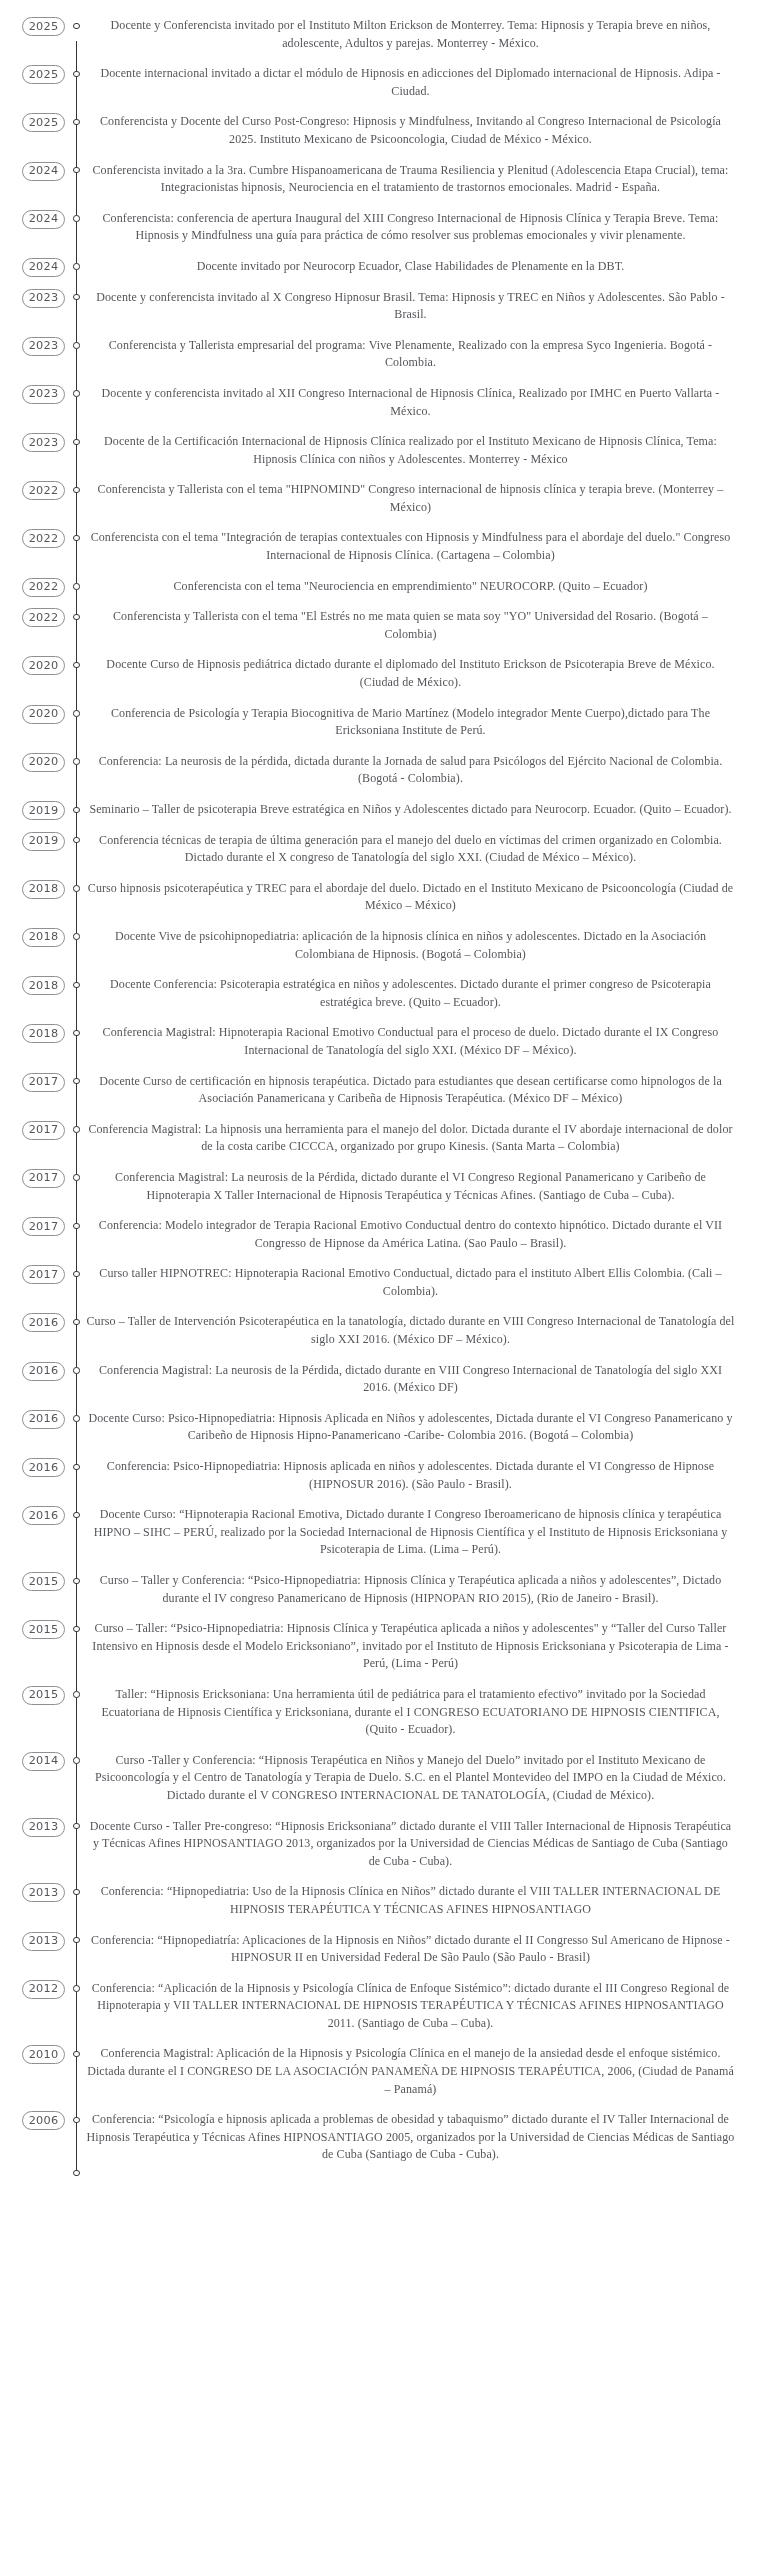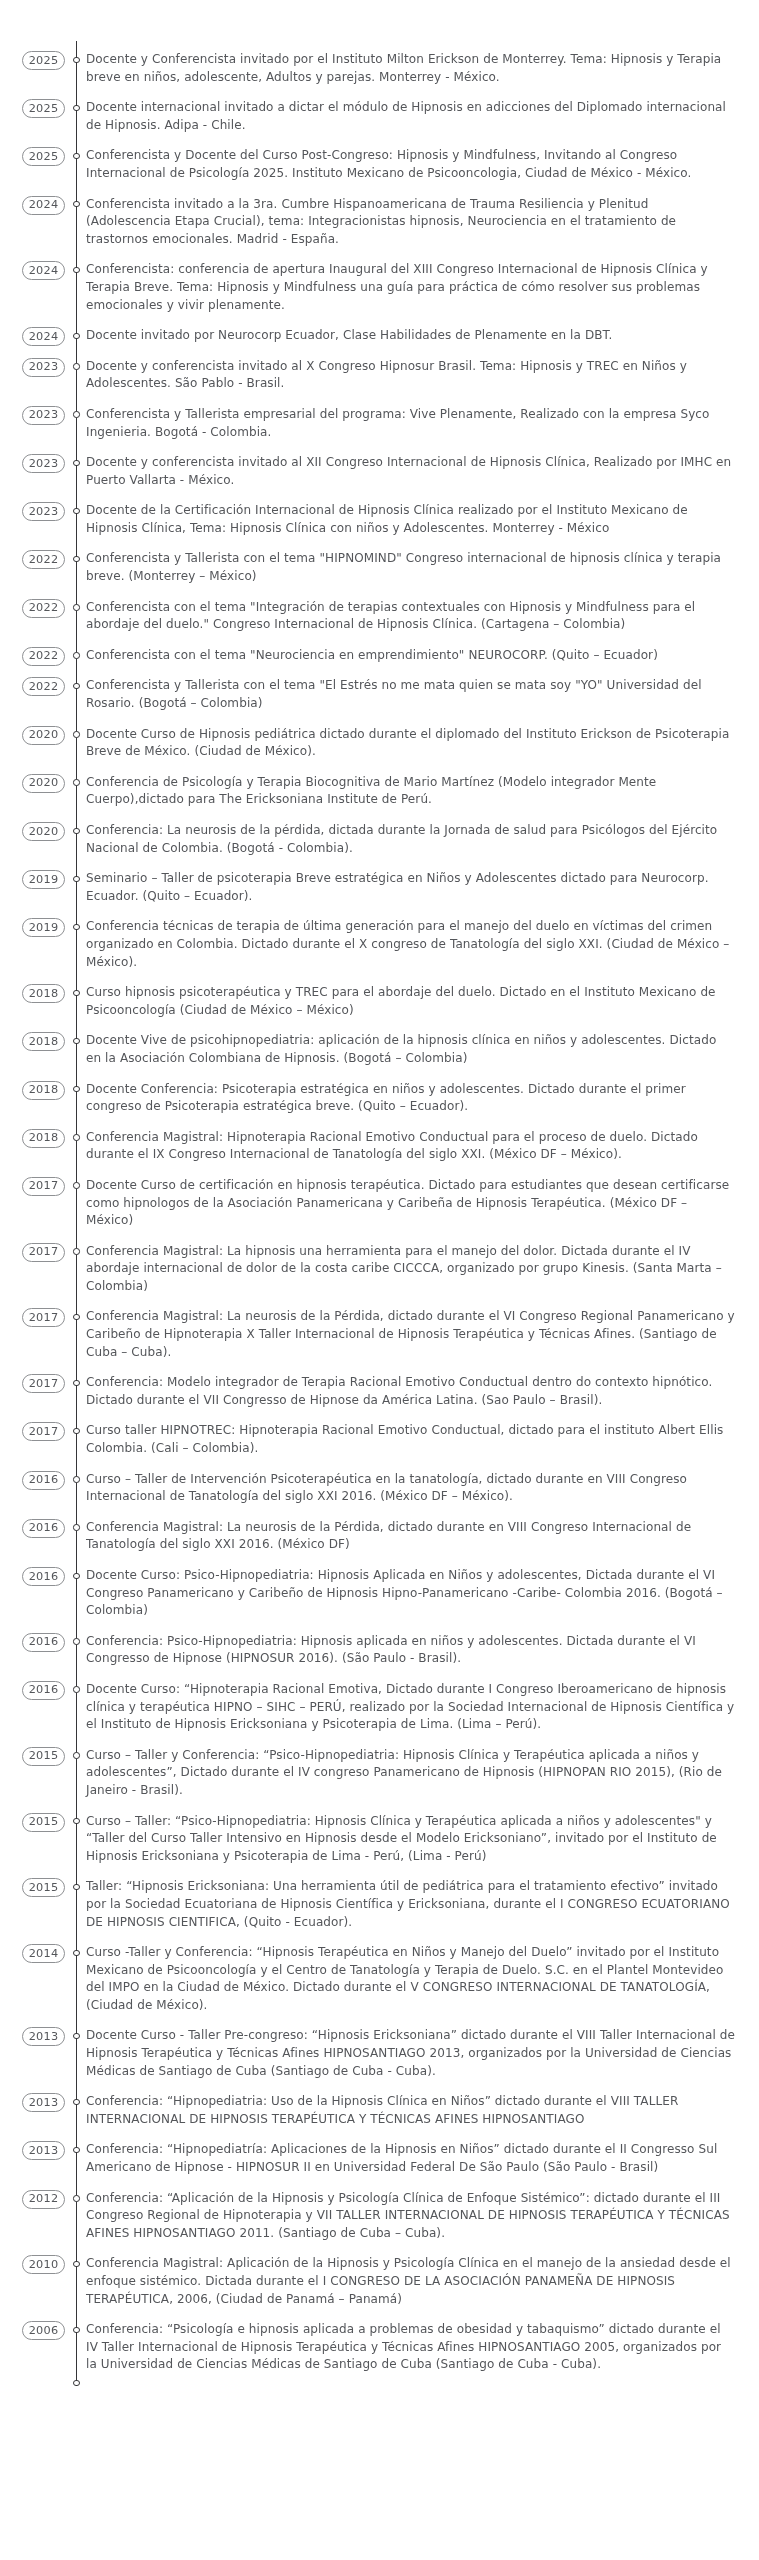--- a/index.html
+++ b/index.html
@@ -13,21 +13,22 @@
     width:759px;
     min-height:2560px;
     font-family:"DejaVu Sans","Liberation Sans",sans-serif;
     color:var(--text-color);
     box-sizing:border-box;
   }
   .timeline{
     position:relative;
     width:759px;
     box-sizing:border-box;
-    padding:51px 24px 30px 86px;
+    padding:17px 24px 30px 86px;
+    text-align:center;
   }
   .tl-line{
     position:absolute;
     left:76px;
     top:41px;
     bottom:32px;
     width:1.4px;
     background:var(--line-color);
   }
   .entry{
@@ -71,37 +72,37 @@
     position:absolute;
     left:73.4px;
     bottom:26px;
     width:6.4px;
     height:6.4px;
     box-sizing:border-box;
     border:1.4px solid var(--line-color);
     border-radius:50%;
     background:var(--bg-color);
   }
-  .entry-text{display:block;}
+  .entry-text{display:block;font-family:Liberation Serif, serif;}
 </style>
 </head>
 <body>
 
 <div class="timeline">
   <div class="tl-line"></div>
   <div>
       <div class="entry">
     <div class="badge">2025</div>
     <div class="dot"></div>
     <span class="entry-text">Docente y Conferencista invitado por el Instituto Milton Erickson de Monterrey. Tema: Hipnosis y Terapia breve en niños, adolescente, Adultos y parejas. Monterrey - México.</span>
   </div>
       <div class="entry">
     <div class="badge">2025</div>
     <div class="dot"></div>
-    <span class="entry-text">Docente internacional invitado a dictar el módulo de Hipnosis en adicciones del Diplomado internacional de Hipnosis. Adipa - Chile.</span>
+    <span class="entry-text">Docente internacional invitado a dictar el módulo de Hipnosis en adicciones del Diplomado internacional de Hipnosis. Adipa - Ciudad.</span>
   </div>
       <div class="entry">
     <div class="badge">2025</div>
     <div class="dot"></div>
     <span class="entry-text">Conferencista y Docente del Curso Post-Congreso: Hipnosis y Mindfulness, Invitando al Congreso Internacional de Psicología 2025. Instituto Mexicano de Psicooncologia, Ciudad de México - México.</span>
   </div>
       <div class="entry">
     <div class="badge">2024</div>
     <div class="dot"></div>
     <span class="entry-text">Conferencista invitado a la 3ra. Cumbre Hispanoamericana de Trauma Resiliencia y Plenitud (Adolescencia Etapa Crucial), tema: Integracionistas hipnosis, Neurociencia en el tratamiento de trastornos emocionales. Madrid - España.</span>

